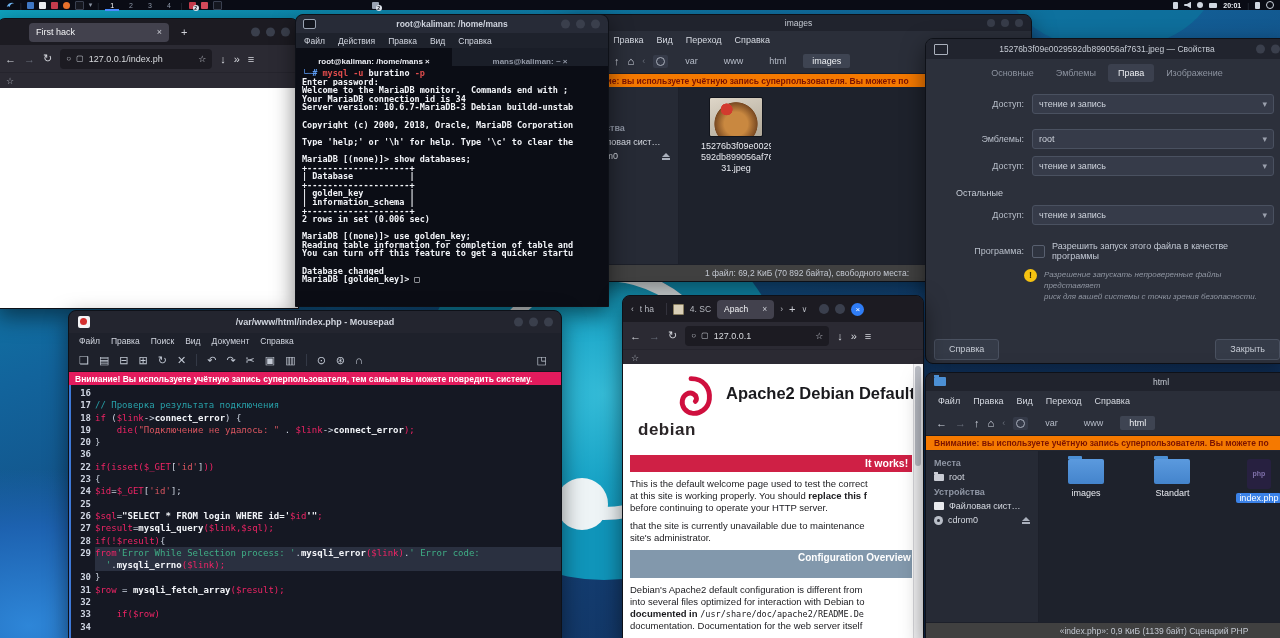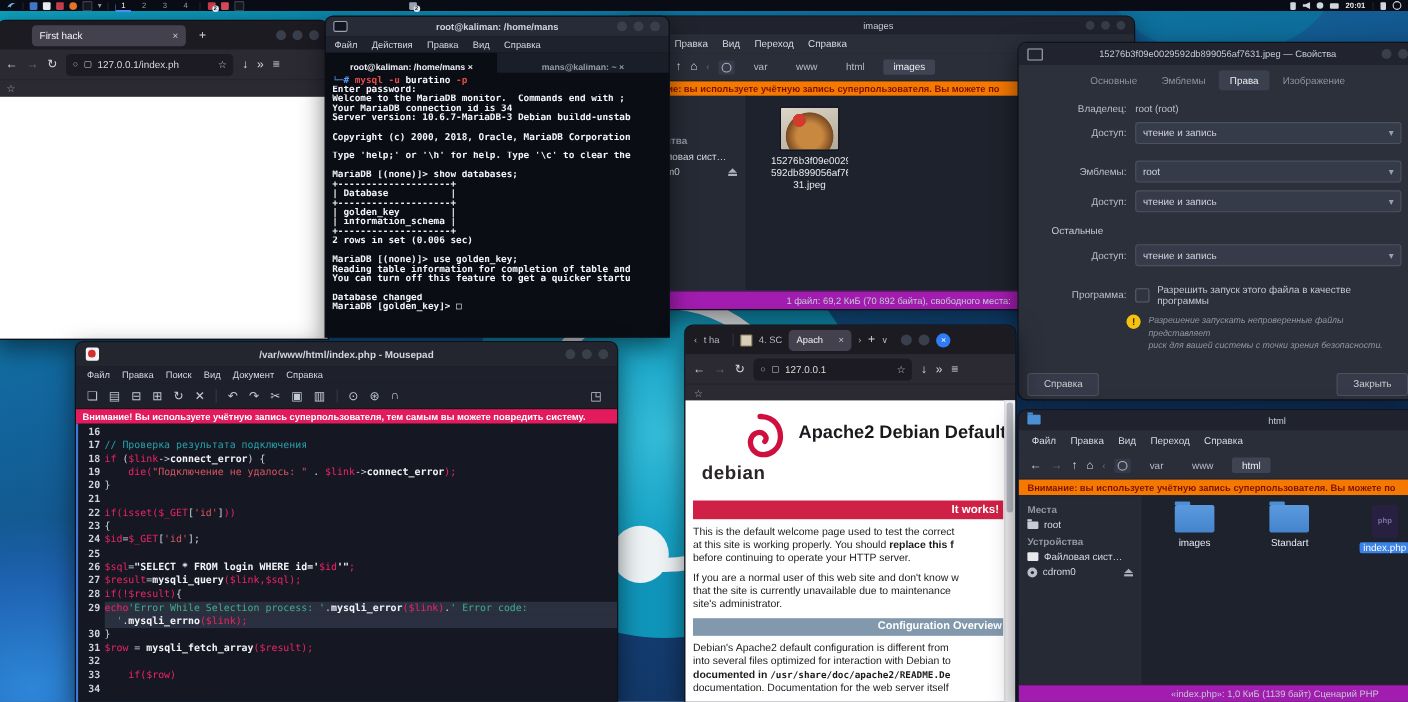--- a/index.html
+++ b/index.html
@@ -84,21 +84,21 @@
   .sb-i{display:flex;align-items:center;gap:5px;padding:2px 0 2px 8px;font-size:9px;color:#d6dae2}
   .sfold{width:10px;height:7px;background:#c9ccd4;border-radius:1px;position:relative;flex:none}
   .sfold:before{content:"";position:absolute;top:-2px;left:0;width:4px;height:2px;background:#c9ccd4}
   .sdrive{width:10px;height:8px;background:#e8eaee;border-radius:1px;flex:none}
   .sdisc{width:9px;height:9px;border-radius:50%;background:#b9bec8;flex:none;position:relative}
   .sdisc:before{content:"";position:absolute;left:3px;top:3px;width:3px;height:3px;border-radius:50%;background:#262a35}
   .eject{margin-left:auto;margin-right:8px;width:8px;height:7px;position:relative}
   .eject:before{content:"";position:absolute;left:0;top:0;border-left:4px solid transparent;border-right:4px solid transparent;border-bottom:4px solid #aab0bc}
   .eject:after{content:"";position:absolute;left:0;bottom:0;width:8px;height:1.5px;background:#aab0bc}
   .fm-main{flex:1;background:#1e222c;position:relative}
-  .fm-status{position:absolute;left:0;right:4px;bottom:0;height:16px;background:#a21caf;border-top:1px solid #1d202a;
+  .fm-status{position:absolute;left:0;right:14px;bottom:0;height:16px;background:#404040;border-top:1px solid #1d202a;
              font-size:8.5px;color:#c2c7d0;line-height:16px}
   .bigfolder{width:36px;height:25px;margin:0 auto;border-radius:2px;position:relative;
              background:linear-gradient(#5b9ade,#4484cc)}
   .bigfolder:before{content:"";position:absolute;top:-3px;left:0;width:14px;height:3px;background:#4b8fd4;border-radius:1px 1px 0 0}
   .tile{display:inline-block;width:70px;margin-left:12px;margin-top:8px;text-align:center;vertical-align:top;
         font-size:9px;color:#e8eaf0}
   .tile .lbl{margin-top:4px;line-height:11px}
   .phpfile{width:24px;height:30px;margin:0 auto;background:#272040;border-radius:3px;position:relative;
            color:#7e6fa8;font-size:7px;line-height:30px;text-align:center;font-weight:bold}
   .sel{background:#3b82e8;color:#fff;border-radius:2px;padding:0 3px}
@@ -162,25 +162,25 @@
   .pagewrap{position:absolute;left:0;right:0;top:68px;bottom:0;background:#fff}
   .scrollbar{position:absolute;right:0;top:0;bottom:0;width:9px;background:#f2f2f4;border-left:1px solid #d8d8dc}
   .thumbbar{position:absolute;top:2px;left:1px;width:6px;height:100px;background:#b9bcc4;border-radius:3px}
   .page{position:absolute;left:0;right:9px;top:0;bottom:0;padding:4px 2px 0 7px;overflow:hidden;color:#1a1a1e}
   .aphead{position:relative;height:84px}
   .aptitle{position:absolute;left:96px;top:16px;font-size:16.5px;font-weight:bold;white-space:nowrap}
   .deblogo{position:absolute;left:34px;top:2px}
   .debtxt{position:absolute;left:8px;top:52px;font-size:17px;font-weight:bold;color:#2a2527;letter-spacing:.5px}
   .b1{position:relative;height:17px;background:#cf2045;margin-top:3px;overflow:hidden}
   .b1 span{position:absolute;left:235px;top:0;font-size:10.5px;font-weight:bold;color:#fff;line-height:17px;white-space:nowrap}
-  .b2{position:relative;height:16px;background:#8298ac;margin-top:6px;overflow:hidden}
+  .b2{position:relative;height:28px;background:#8298ac;margin-top:6px;overflow:hidden}
   .b2 span{position:absolute;left:168px;top:0;font-size:10px;font-weight:bold;color:#fff;line-height:16px;white-space:nowrap}
   .page .para{margin-top:6px;font-size:9.5px;line-height:12px}
   .c-b{font-weight:bold}
-  .c-bm{font-family:"DejaVu Sans Mono",monospace;font-size:8.5px;font-weight:bold}
+  .c-bm{font-family:"DejaVu Sans Mono",monospace;font-size:8.5px;font-weight:normal}
   
   #win-ff1{left:-3px;top:18px;width:300px;height:289px;z-index:1;background:#2b2a33}
   .ffbody{position:absolute;left:0;right:0;top:69px;bottom:0;background:#fff}
   #win-img{left:565px;top:14px;width:465px;height:266px;z-index:2}
   #win-html{left:925px;top:372px;width:470px;height:266px;z-index:6}
 </style>
 </head>
 <body>
 
 <div id="desktop">
@@ -400,24 +400,20 @@
       <span></span>
     </div>
   </div>
   <div class="pr-tabs">
     <span>Основные</span>
     <span>Эмблемы</span>
     <span class="on">Права</span>
     <span>Изображение</span>
   </div>
   <div class="prow">
-    <span class="plbl">Владелец:</span>
-    <span class="pval">root (root)</span>
-  </div>
-  <div class="prow">
     <span class="plbl">Доступ:</span>
     <div class="psel">
       <span>чтение и запись</span>
       <b>▾</b>
     </div>
   </div>
   <div class="prow" style="margin-top:15px">
     <span class="plbl">Эмблемы:</span>
     <div class="psel">
       <span>root</span>
@@ -495,21 +491,21 @@
     <span style="margin-left:auto;margin-right:4px">◳</span>
   </div>
   <div class="rbanner">Внимание! Вы используете учётную запись суперпользователя, тем самым вы можете повредить систему.</div>
   <div class="codewrap">
     <div class="gut">
         <div class="tline"><span class="c-w">16</span></div>
         <div class="tline"><span class="c-w">17</span></div>
         <div class="tline"><span class="c-w">18</span></div>
         <div class="tline"><span class="c-w">19</span></div>
         <div class="tline"><span class="c-w">20</span></div>
-        <div class="tline"><span class="c-w">21</span></div>
+        <div class="tline"><span class="c-w">36</span></div>
         <div class="tline"><span class="c-w">22</span></div>
         <div class="tline"><span class="c-w">23</span></div>
         <div class="tline"><span class="c-w">24</span></div>
         <div class="tline"><span class="c-w">25</span></div>
         <div class="tline"><span class="c-w">26</span></div>
         <div class="tline"><span class="c-w">27</span></div>
         <div class="tline"><span class="c-w">28</span></div>
         <div class="tline"><span class="c-w">29</span></div>
         <div class="tline">&nbsp;</div>
         <div class="tline"><span class="c-w">30</span></div>
@@ -525,21 +521,21 @@
         <div class="tline"><span class="c-w">    </span><span class="c-k">die(</span><span class="c-s">"Подключение не удалось: "</span><span class="c-w"> . </span><span class="c-k">$link</span><span class="c-w">-&gt;</span><span class="c-f">connect_error</span><span class="c-k">);</span></div>
         <div class="tline"><span class="c-w">}</span></div>
         <div class="tline">&nbsp;</div>
         <div class="tline"><span class="c-k">if(isset(</span><span class="c-k">$_GET</span><span class="c-w">[</span><span class="c-s">'id'</span><span class="c-w">]</span><span class="c-k">))</span></div>
         <div class="tline"><span class="c-w">{</span></div>
         <div class="tline"><span class="c-k">$id</span><span class="c-w">=</span><span class="c-k">$_GET</span><span class="c-w">[</span><span class="c-s">'id'</span><span class="c-w">];</span></div>
         <div class="tline">&nbsp;</div>
         <div class="tline"><span class="c-k">$sql</span><span class="c-w">=</span><span class="c-f">"SELECT * FROM login WHERE id='</span><span class="c-k">$id</span><span class="c-f">'"</span><span class="c-k">;</span></div>
         <div class="tline"><span class="c-k">$result</span><span class="c-w">=</span><span class="c-f">mysqli_query</span><span class="c-k">($link,$sql);</span></div>
         <div class="tline"><span class="c-k">if(!$result)</span><span class="c-w">{</span></div>
-        <div class="tline hl"><span class="c-k">echo</span><span class="c-g">'Error While Selection process: '</span><span class="c-w">.</span><span class="c-f">mysqli_error</span><span class="c-k">($link)</span><span class="c-w">.</span><span class="c-g">' Error code:</span></div>
+        <div class="tline hl"><span class="c-k">from</span><span class="c-g">'Error While Selection process: '</span><span class="c-w">.</span><span class="c-f">mysqli_error</span><span class="c-k">($link)</span><span class="c-w">.</span><span class="c-g">' Error code:</span></div>
         <div class="tline hl"><span class="c-w">  </span><span class="c-g">'</span><span class="c-w">.</span><span class="c-f">mysqli_errno</span><span class="c-k">($link);</span></div>
         <div class="tline"><span class="c-w">}</span></div>
         <div class="tline"><span class="c-k">$row</span><span class="c-w"> = </span><span class="c-f">mysqli_fetch_array</span><span class="c-k">($result);</span></div>
         <div class="tline">&nbsp;</div>
         <div class="tline"><span class="c-w">    </span><span class="c-k">if($row)</span></div>
       </div>
   </div>
 </div>
 
 <div class="win" id="win-apache">
@@ -588,21 +584,20 @@
       </div>
       <div class="b1">
           <span>It works!</span>
         </div>
       <div class="para">
           <div class="tline"><span class="c-w">This is the default welcome page used to test the correct</span></div>
           <div class="tline"><span class="c-w">at this site is working properly. You should </span><span class="c-b">replace this f</span></div>
           <div class="tline"><span class="c-w">before continuing to operate your HTTP server.</span></div>
         </div>
       <div class="para">
-          <div class="tline"><span class="c-w">If you are a normal user of this web site and don't know w</span></div>
           <div class="tline"><span class="c-w">that the site is currently unavailable due to maintenance</span></div>
           <div class="tline"><span class="c-w">site's administrator.</span></div>
         </div>
       <div class="b2">
           <span>Configuration Overview</span>
         </div>
       <div class="para">
           <div class="tline"><span class="c-w">Debian's Apache2 default configuration is different from</span></div>
           <div class="tline"><span class="c-w">into several files optimized for interaction with Debian to</span></div>
           <div class="tline"><span class="c-b">documented in </span><span class="c-bm">/usr/share/doc/apache2/README.De</span></div>
@@ -668,15 +663,15 @@
         <div class="bigfolder"></div>
         <div class="lbl">Standart</div>
       </div>
       <div class="tile">
         <div class="phpfile">php</div>
         <div class="lbl"><span class="sel">index.php</span></div>
       </div>
     </div>
   </div>
   <div class="fm-status" style="text-align:center">
-    <span>«index.php»: 1,0 КиБ (1139 байт) Сценарий PHP</span>
+    <span>«index.php»: 0,9 КиБ (1139 байт) Сценарий PHP</span>
   </div>
 </div>
 
 </body></html>

